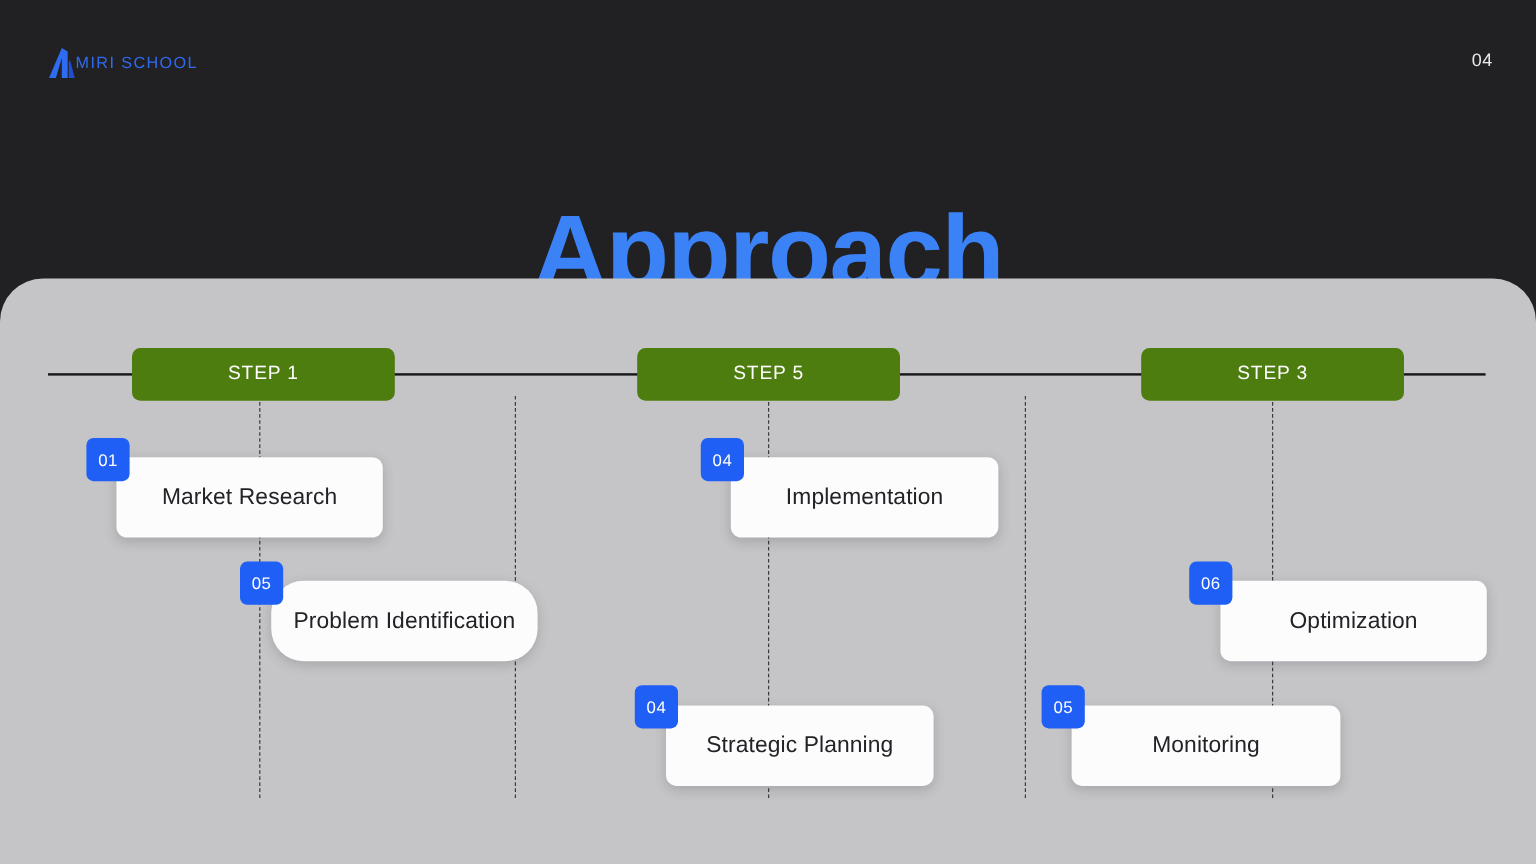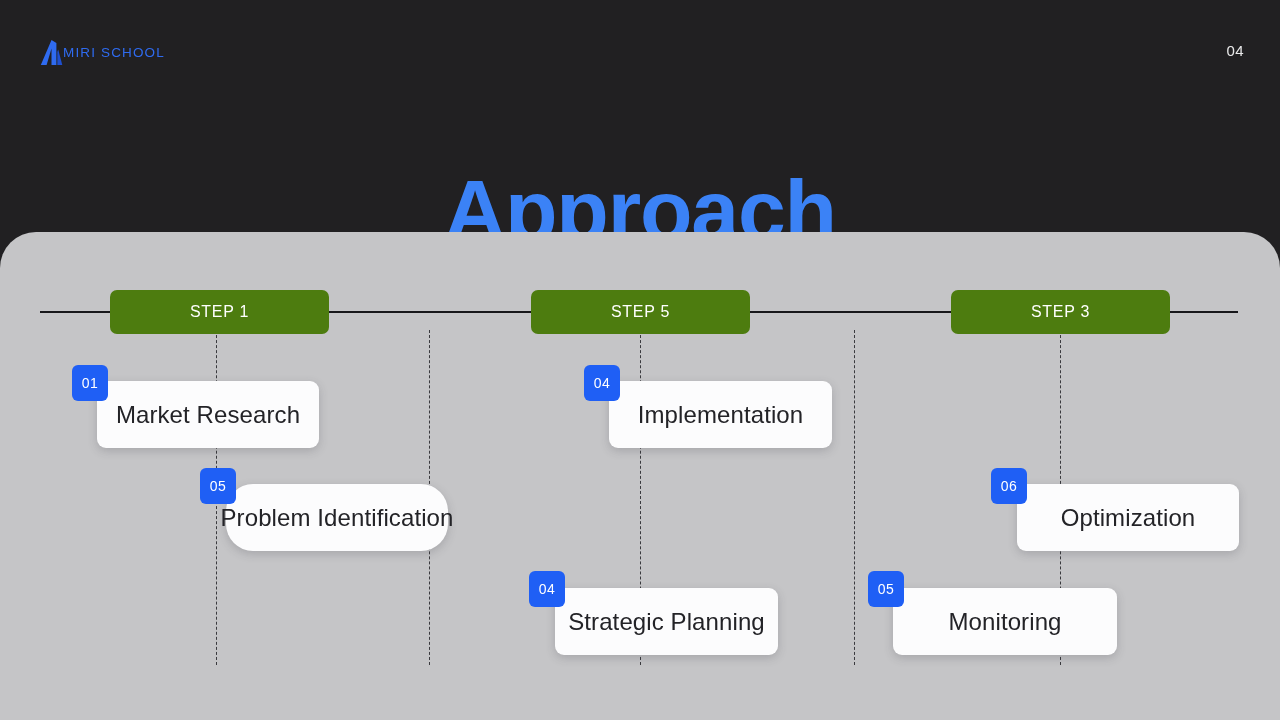--- a/index.html
+++ b/index.html
@@ -123,21 +123,21 @@
   .card {
     position: absolute;
     height: 67px;
     background: #fcfcfd;
     border-radius: 9px;
     box-shadow: 0 3px 10px rgba(60, 60, 70, 0.22);
     display: flex;
     align-items: center;
     justify-content: center;
     color: #232327;
-    font-size: 24px;
+    font-size: 19px;
     font-weight: 400;
     letter-spacing: 0.1px;
     font-family: "Liberation Sans", sans-serif;
     white-space: nowrap;
   }
 
   .badge {
     position: absolute;
     width: 36px;
     height: 36px;

